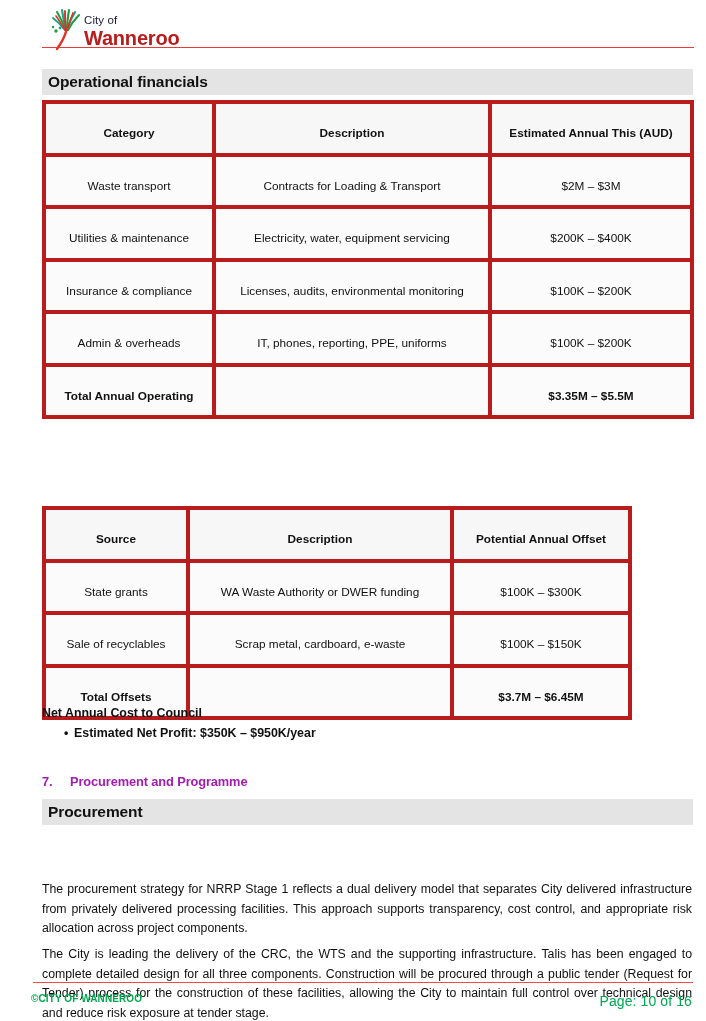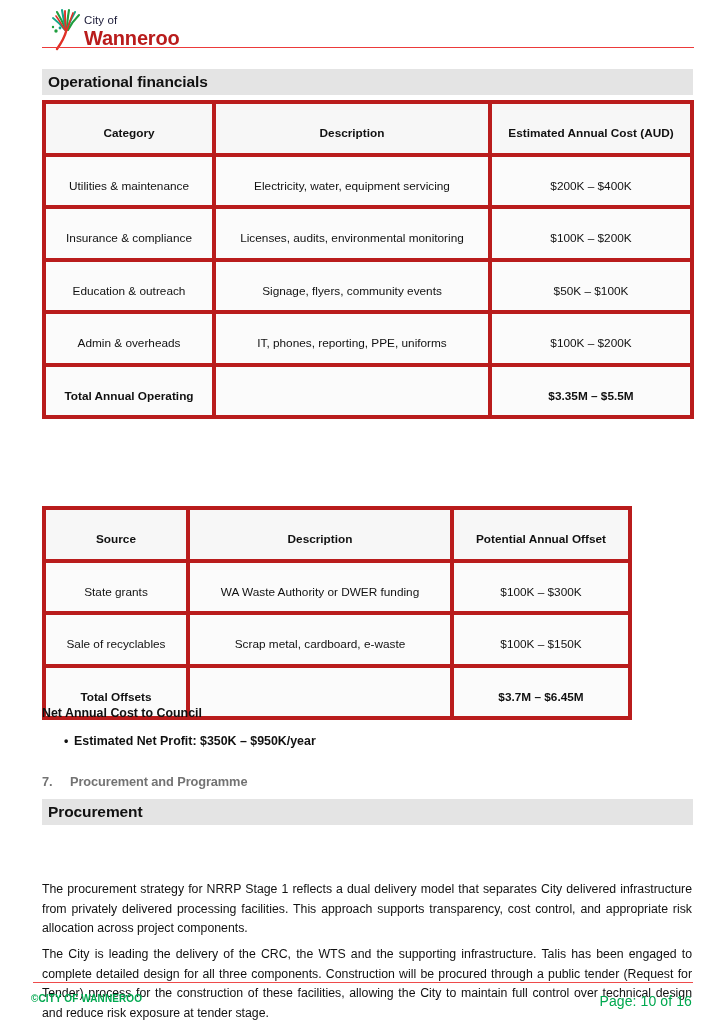--- a/index.html
+++ b/index.html
@@ -91,21 +91,21 @@
   #heading-operational { top: 69px; }
   #heading-procurement { top: 799px; }
 
   .numbered-heading {
     position: absolute;
     left: 42px;
     top: 774px;
     width: 651px;
     font-size: 12.8px;
     font-weight: bold;
-    color: #737373;
+    color: #a21caf;
     letter-spacing: -0.1px;
   }
   .numbered-heading .num {
     display: inline-block;
     width: 28px;
   }
 
   
   table.doc-table {
     position: absolute;
@@ -152,21 +152,20 @@
     color: #111111;
     text-align: right;
   }
   .net-cost-bullet {
     position: absolute;
     left: 42px;
     top: 726px;
     font-size: 12.4px;
     font-weight: bold;
     color: #111111;
-    margin-top: 8px;
   }
   .net-cost-bullet .dot {
     display: inline-block;
     width: 32px;
     text-align: left;
     padding-left: 22px;
     box-sizing: border-box;
   }
 
   
@@ -247,38 +246,38 @@
   <table class="doc-table" id="table-operational">
     <colgroup>
       <col style="width:170px">
         <col style="width:276px">
         <col style="width:202px">
     </colgroup>
     <thead>
       <tr>
         <th>Category</th>
         <th>Description</th>
-        <th>Estimated Annual Cost (AUD)</th>
+        <th>Estimated Annual This (AUD)</th>
       </tr>
     </thead>
     <tbody>
+      <tr>
+        <td>Waste transport</td>
+        <td>Contracts for Loading &amp; Transport</td>
+        <td>$2M – $3M</td>
+      </tr>
       <tr>
         <td>Utilities &amp; maintenance</td>
         <td>Electricity, water, equipment servicing</td>
         <td>$200K – $400K</td>
       </tr>
       <tr>
         <td>Insurance &amp; compliance</td>
         <td>Licenses, audits, environmental monitoring</td>
         <td>$100K – $200K</td>
-      </tr>
-      <tr>
-        <td>Education &amp; outreach</td>
-        <td>Signage, flyers, community events</td>
-        <td>$50K – $100K</td>
       </tr>
       <tr>
         <td>Admin &amp; overheads</td>
         <td>IT, phones, reporting, PPE, uniforms</td>
         <td>$100K – $200K</td>
       </tr>
       <tr>
         <td class="bold">Total Annual Operating</td>
         <td></td>
         <td class="bold">$3.35M – $5.5M</td>

